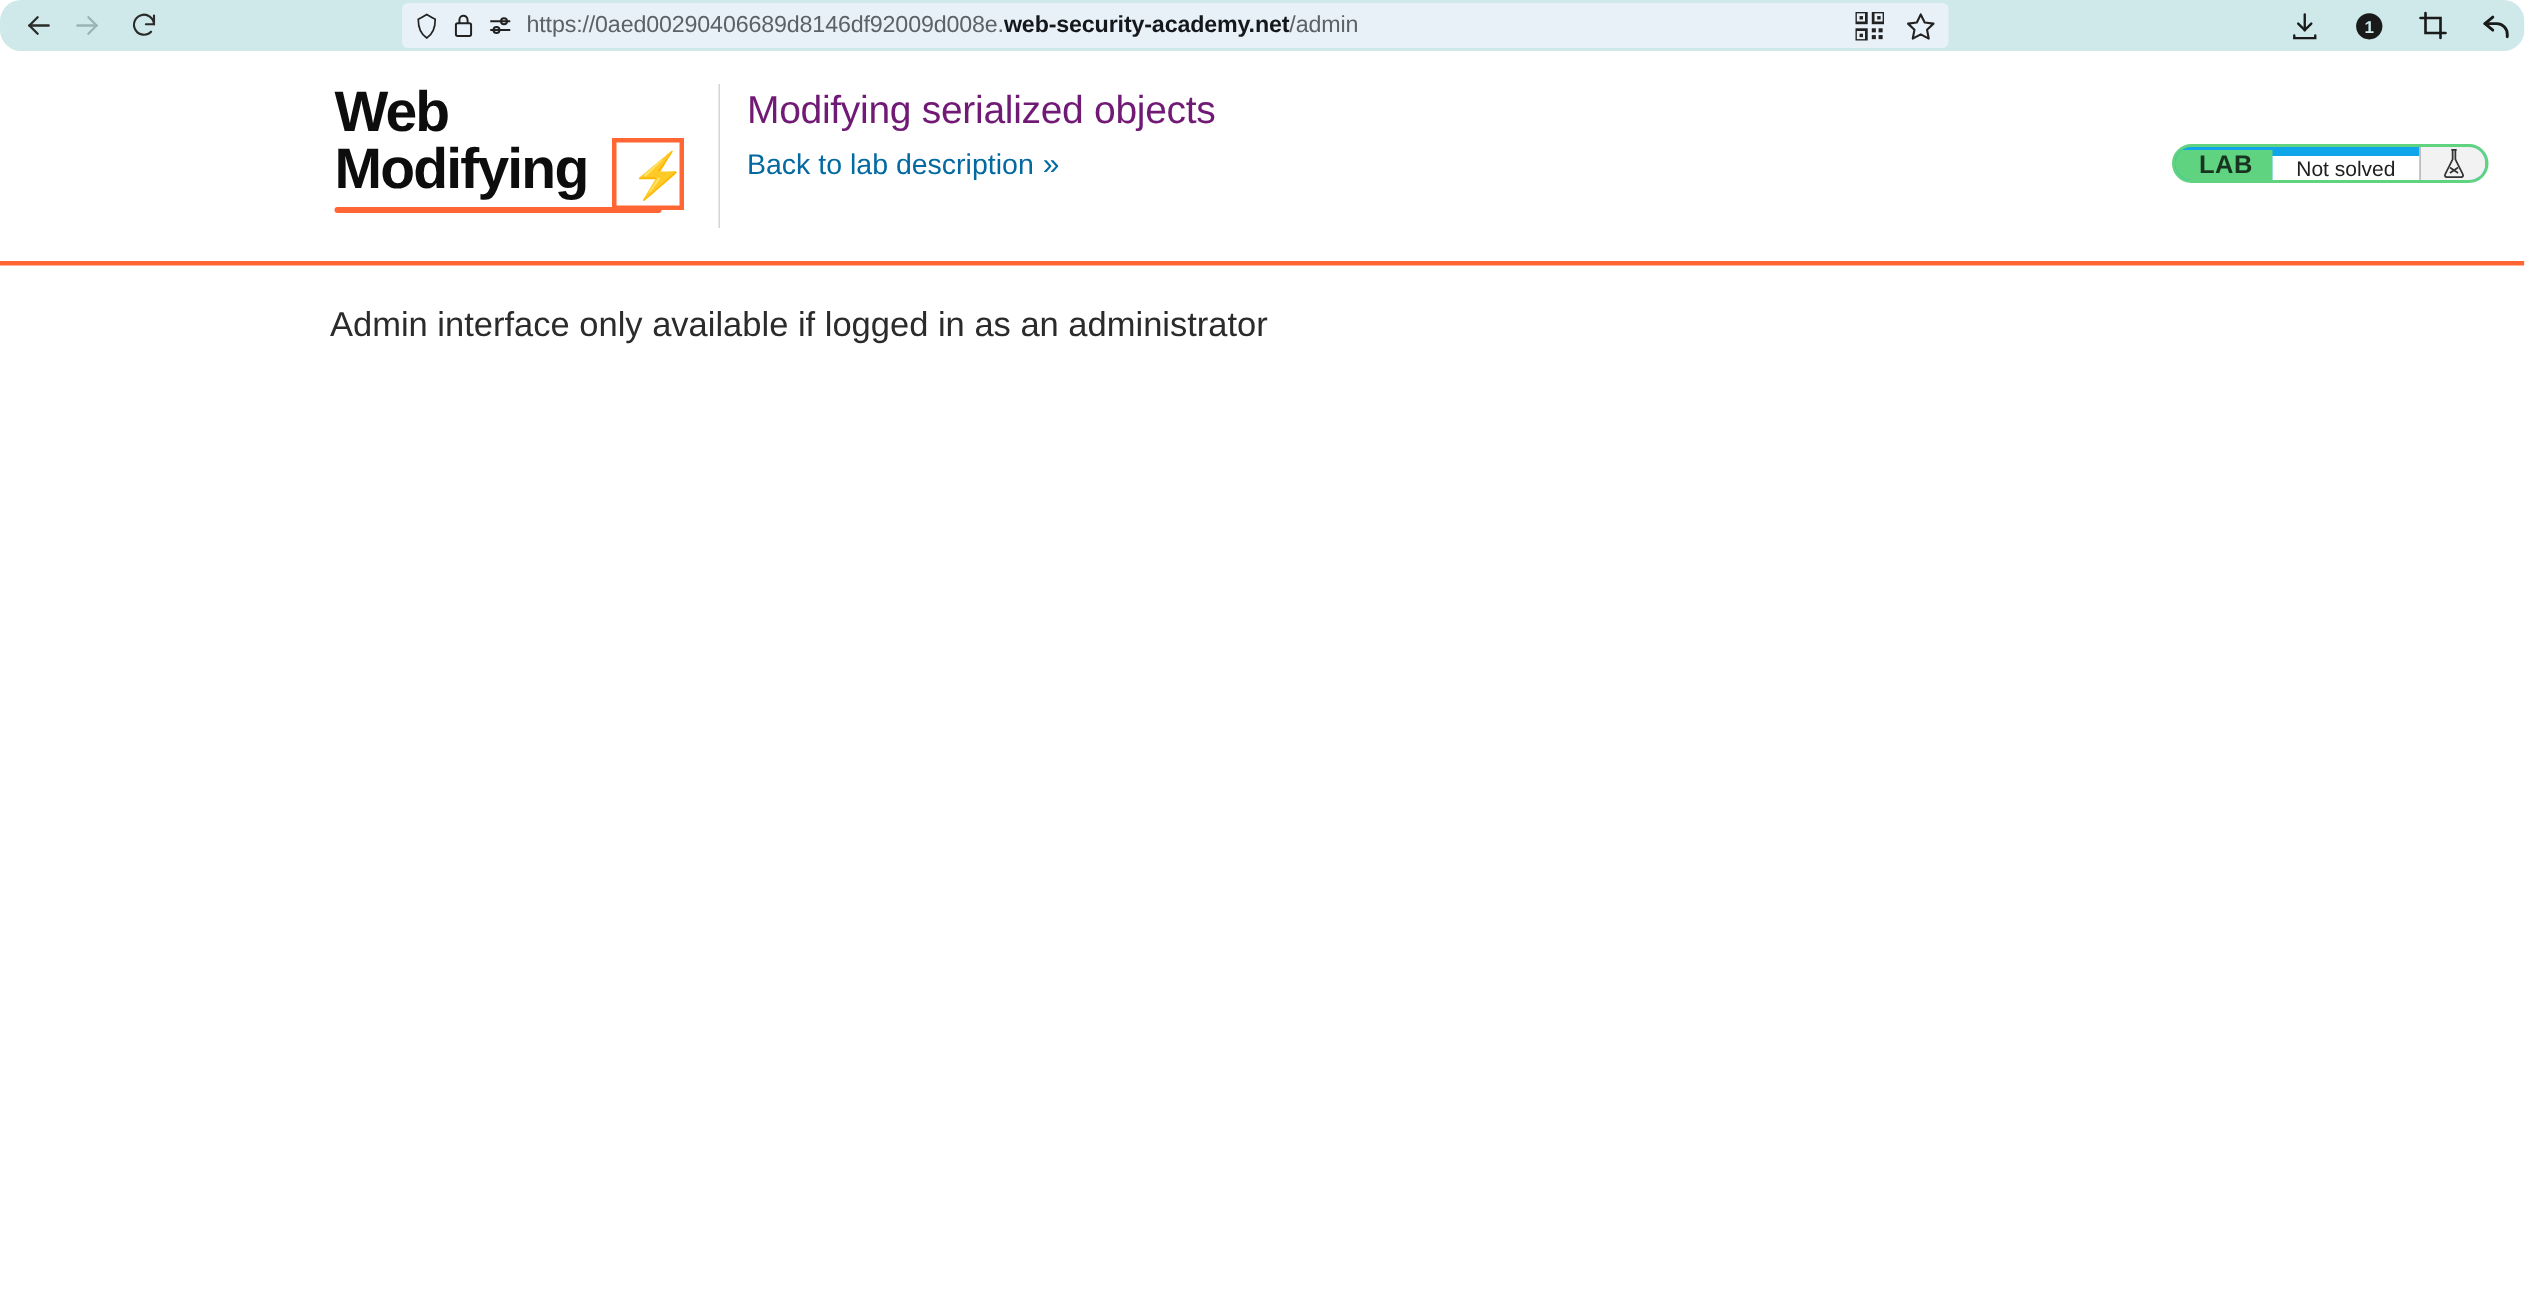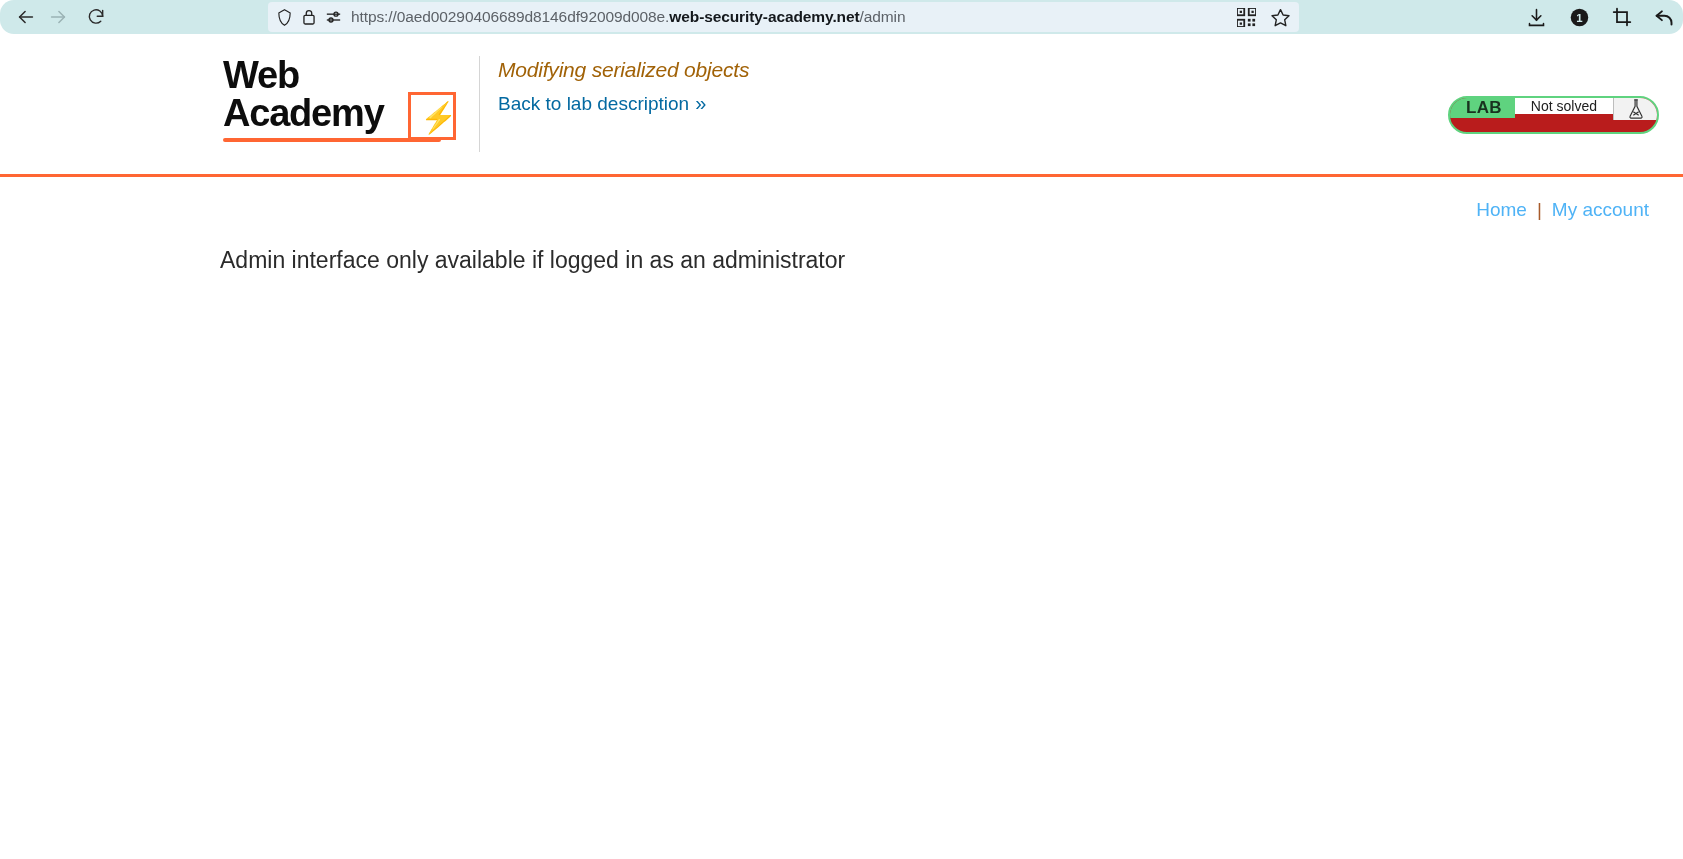--- a/index.html
+++ b/index.html
@@ -106,42 +106,41 @@
     line-height: 42px;
   }
   .logo-divider {
     width: 1px;
     background: #d5d5d5;
     align-self: stretch;
     margin: 8px 18px 22px 18px;
   }
   .lab-titles { padding-top: 10px; }
   .lab-title {
-    font-size: 21px;
-    color: #a16207;
+    font-size: 26px;
+    color: #701a75;
     font-weight: 400;
     letter-spacing: -0.2px;
-    font-style: italic;
   }
   .lab-back {
     margin-top: 10px;
     font-size: 19px;
     color: #0369a1;
   }
   .lab-back .chev { letter-spacing: -2px; margin-left: 6px; font-size: 20px;}
 
   .lab-status {
     position: absolute;
     right: 24px; top: 62px;
     display: flex;
-    align-items: flex-start;
-    height: 38px;
+    align-items: flex-end;
+    height: 26px;
     border: 2px solid #5fd37f;
     border-radius: 19px;
-    background: #b91c1c;
+    background: #0ea5e9;
     overflow: hidden;
   }
   .lab-status .lab-tag {
     background: #5fd37f;
     color: #18331f;
     font-weight: 700;
     font-size: 17px;
     display: flex; align-items: center;
     padding: 0 13px 0 16px;
     letter-spacing: 0.3px;
@@ -272,21 +271,21 @@
           <path d="M3 10h9a8 8 0 0 1 8 8v2"></path>
         </svg>
     </span>
   </div>
 </div>
 
 <div class="page">
 
   <div class="lab-header">
     <div class="logo-block">
-      <div class="logo-text">Web Academy</div>
+      <div class="logo-text">Web Modifying</div>
       <div class="logo-bolt"></div>
       <div class="logo-underline"></div>
     </div>
     <div class="logo-divider"></div>
     <div class="lab-titles">
       <div class="lab-title">Modifying serialized objects</div>
       <div class="lab-back"><span>Back to lab description</span><span class="chev">»</span></div>
     </div>
 
     <div class="lab-status">
@@ -298,19 +297,16 @@
             <line x1="8" y1="15" x2="14" y2="19"></line>
             <line x1="14" y1="15" x2="8" y2="19"></line>
           </svg>
       </div>
     </div>
   </div>
 
   <div class="orange-rule"></div>
 
   <div class="lab-body">
-    <div class="acct-links">
-      <a>Home</a><span class="sep">|</span><a>My account</a>
-    </div>
     <div class="admin-msg">Admin interface only available if logged in as an administrator</div>
   </div>
 
 </div>
 
 </body></html>

